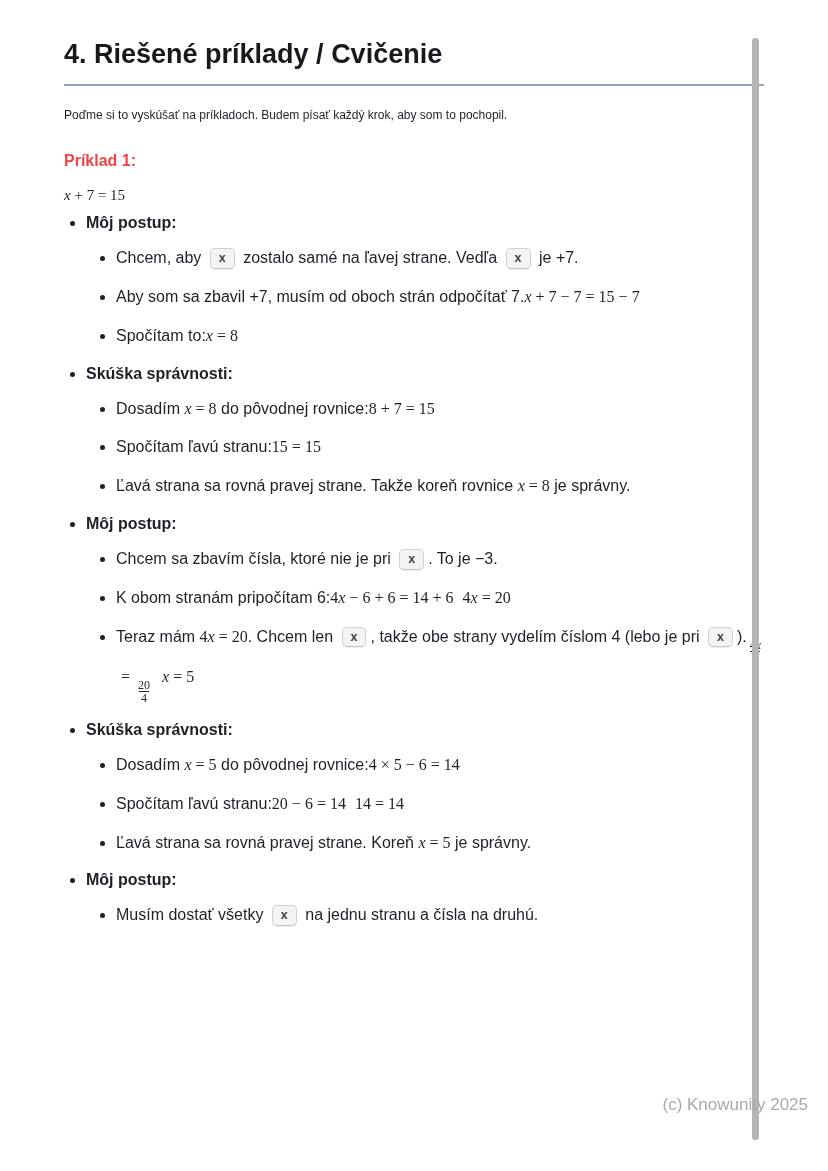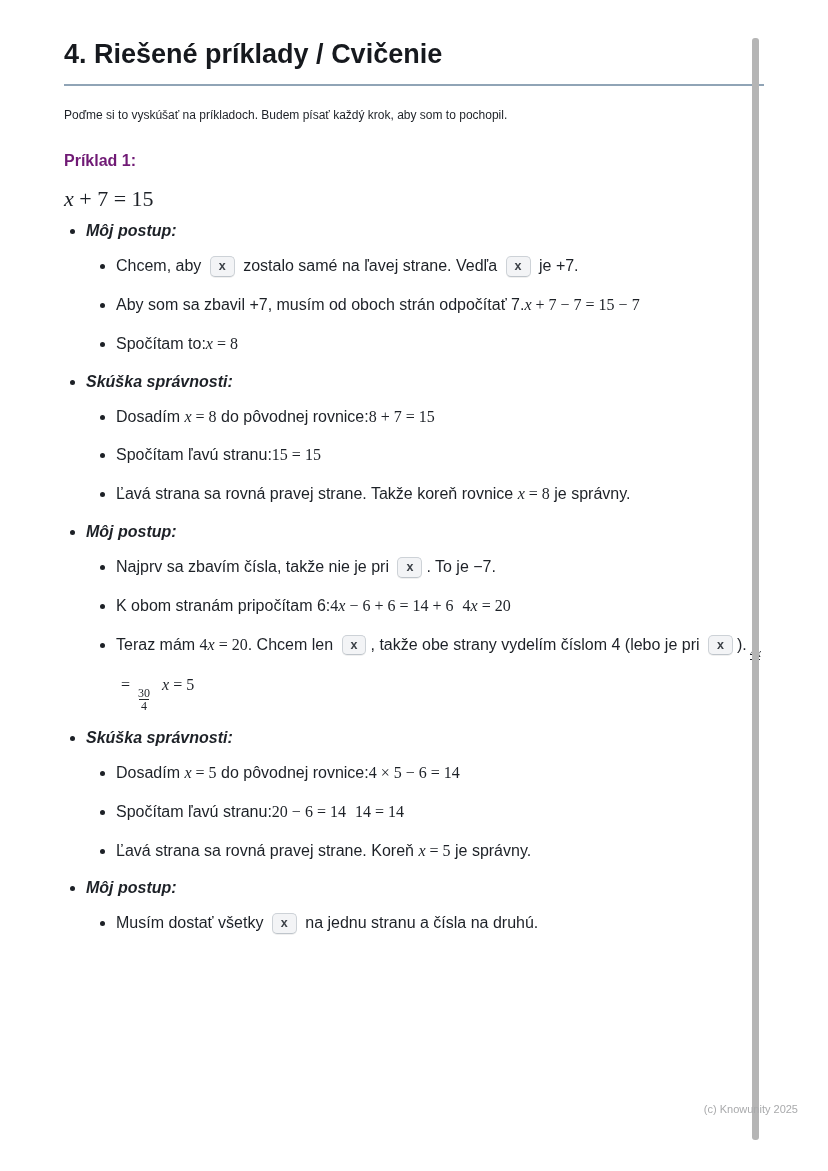--- a/index.html
+++ b/index.html
@@ -4,50 +4,50 @@
 <style>
   html, body { margin: 0; padding: 0; }
   body { background: #ffffff; font-family: "Liberation Sans", sans-serif; color: #1d2127; }
   .canvas { position: relative; width: 828px; height: 1171px; background: #ffffff; overflow: hidden; }
   .content { position: absolute; left: 64px; top: 38px; width: 700px; }
 
   h1.page-title { font-size: 27px; line-height: 1.2; margin: 0 0 14px 0; color: #16191e; font-weight: 700; }
   .rule { height: 2px; background: #90a4b6; border: none; margin: 0 0 20px 0; width: 700px; }
 
   .intro { font-size: 12px; line-height: 1.65; text-align: justify; margin: 0 0 26px 0; }
-  .ex-heading { font-size: 16px; font-weight: 700; margin: 24px 0 16px 0; color: #701a75; }
-  .eq-line { font-size: 22px; margin: 4px 0 4px 0; }
+  .ex-heading { font-size: 16px; font-weight: 700; margin: 24px 0 16px 0; color: #ef4444; }
+  .eq-line { font-size: 15px; margin: 4px 0 4px 0; }
 
   .mx { font-family: "Liberation Serif", serif; }
   .it { font-style: italic; }
 
   ul { list-style: disc; margin: 0 0 14px 0; padding-left: 22px; }
   ul.lvl1 > li { font-size: 16px; margin: 10px 0 16px 0; }
-  .label { font-weight: 700; font-style: italic; }
+  .label { font-weight: 700; }
   ul.lvl2 { padding-left: 30px; margin-bottom: 6px; }
   ul.lvl2 > li { font-size: 16px; line-height: 1.55; margin: 14px 0; }
 
   .kbd {
     display: inline-block; background: #f3f4f6; border: 1px solid #cdd2d7;
     border-bottom-color: #bfc5cb; border-radius: 5px; padding: 1px 8px;
     font-size: 12.5px; font-weight: 700; color: #3c4147; margin: 0 4px;
     line-height: 1.35; box-shadow: 0 1px 0 rgba(0,0,0,0.06);
     font-family: "Liberation Sans", sans-serif; vertical-align: 1px;
   }
 
   .frac { display: inline-flex; flex-direction: column; align-items: center;
     line-height: 1.05; font-size: 12px; vertical-align: -7px; margin: 0 3px;
     font-family: "Liberation Serif", serif; }
   .frac .den { border-top: 1px solid #22262b; padding: 0 2px; }
   .frac-eq { margin: 0 5px; }
   .gap { display: inline-block; width: 9px; }
 
   .scrollbar-thumb { position: absolute; right: 69px; top: 38px; width: 7px; height: 1102px;
     background: #b5b5b5; border-radius: 3px; z-index: 1; }
-  .watermark { position: absolute; right: 30px; bottom: 56px; font-size: 11px;
+  .watermark { position: absolute; right: 20px; bottom: 56px; font-size: 17px;
     color: #a9aaac; z-index: 2; text-align: center; }
 </style>
 </head>
 <body>
 
 <div class="canvas">
   <div class="content">
 
     <h1 class="page-title">4. Riešené príklady / Cvičenie</h1>
     <hr class="rule">
@@ -87,31 +87,31 @@
         </ul>
       </li>
     </ul>
 
 
     <ul class="lvl1">
       <li>
         <span class="label">Môj postup:</span>
         <ul class="lvl2">
           <li>
-            <span>Najprv sa zbavím čísla, takže nie je pri </span><span class="kbd">x</span><span>. To je −7.</span>
+            <span>Chcem sa zbavím čísla, ktoré nie je pri </span><span class="kbd">x</span><span>. To je −3.</span>
           </li>
           <li>
             <span>K obom stranám pripočítam 6:</span><span class="mx">4<span class="it">x</span> − 6 + 6 = 14 + 6</span><span class="gap"></span><span class="mx">4<span class="it">x</span> = 20</span>
           </li>
           <li>
             <span>Teraz mám </span><span class="mx">4<span class="it">x</span> = 20</span><span>. Chcem len </span><span class="kbd">x</span><span>, takže obe strany vydelím číslom 4 (lebo je pri </span><span class="kbd">x</span><span>).</span><span class="frac">
                 <span class="num mx">4<span class="it">x</span></span>
                 <span class="den mx">4</span>
               </span><span class="mx frac-eq">=</span><span class="frac">
-                <span class="num mx">30</span>
+                <span class="num mx">20</span>
                 <span class="den mx">4</span>
               </span><span class="gap"></span><span class="mx"><span class="it">x</span> = 5</span>
           </li>
         </ul>
       </li>
       <li>
         <span class="label">Skúška správnosti:</span>
         <ul class="lvl2">
           <li>
             <span>Dosadím </span><span class="mx"><span class="it">x</span> = 5</span><span> do pôvodnej rovnice:</span><span class="mx">4 × 5 − 6 = 14</span>

